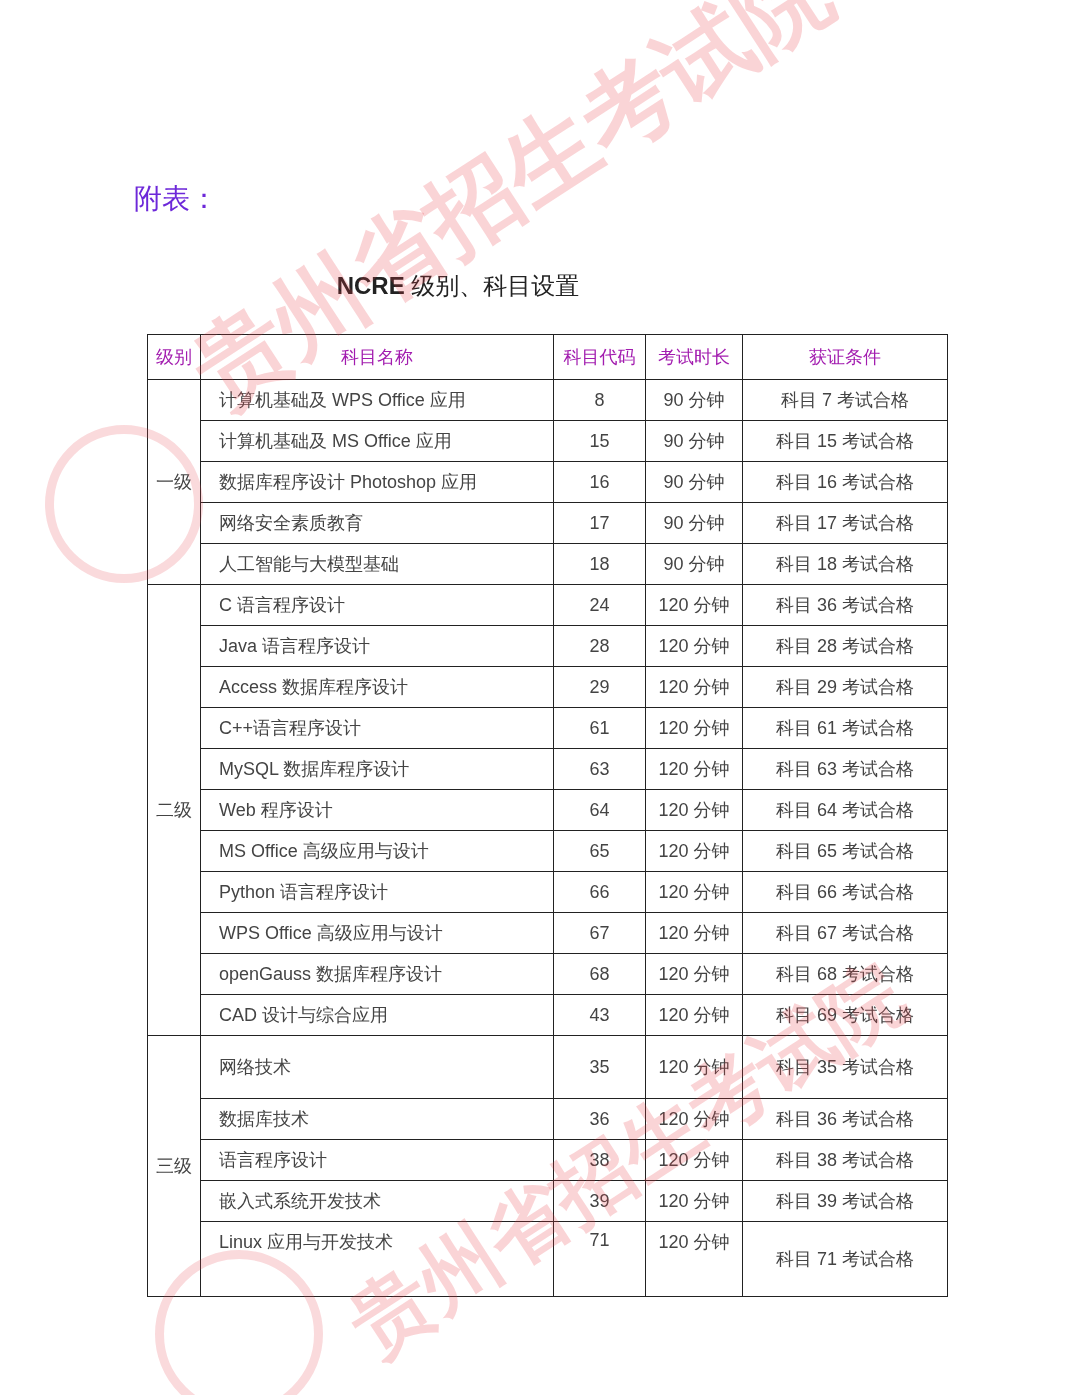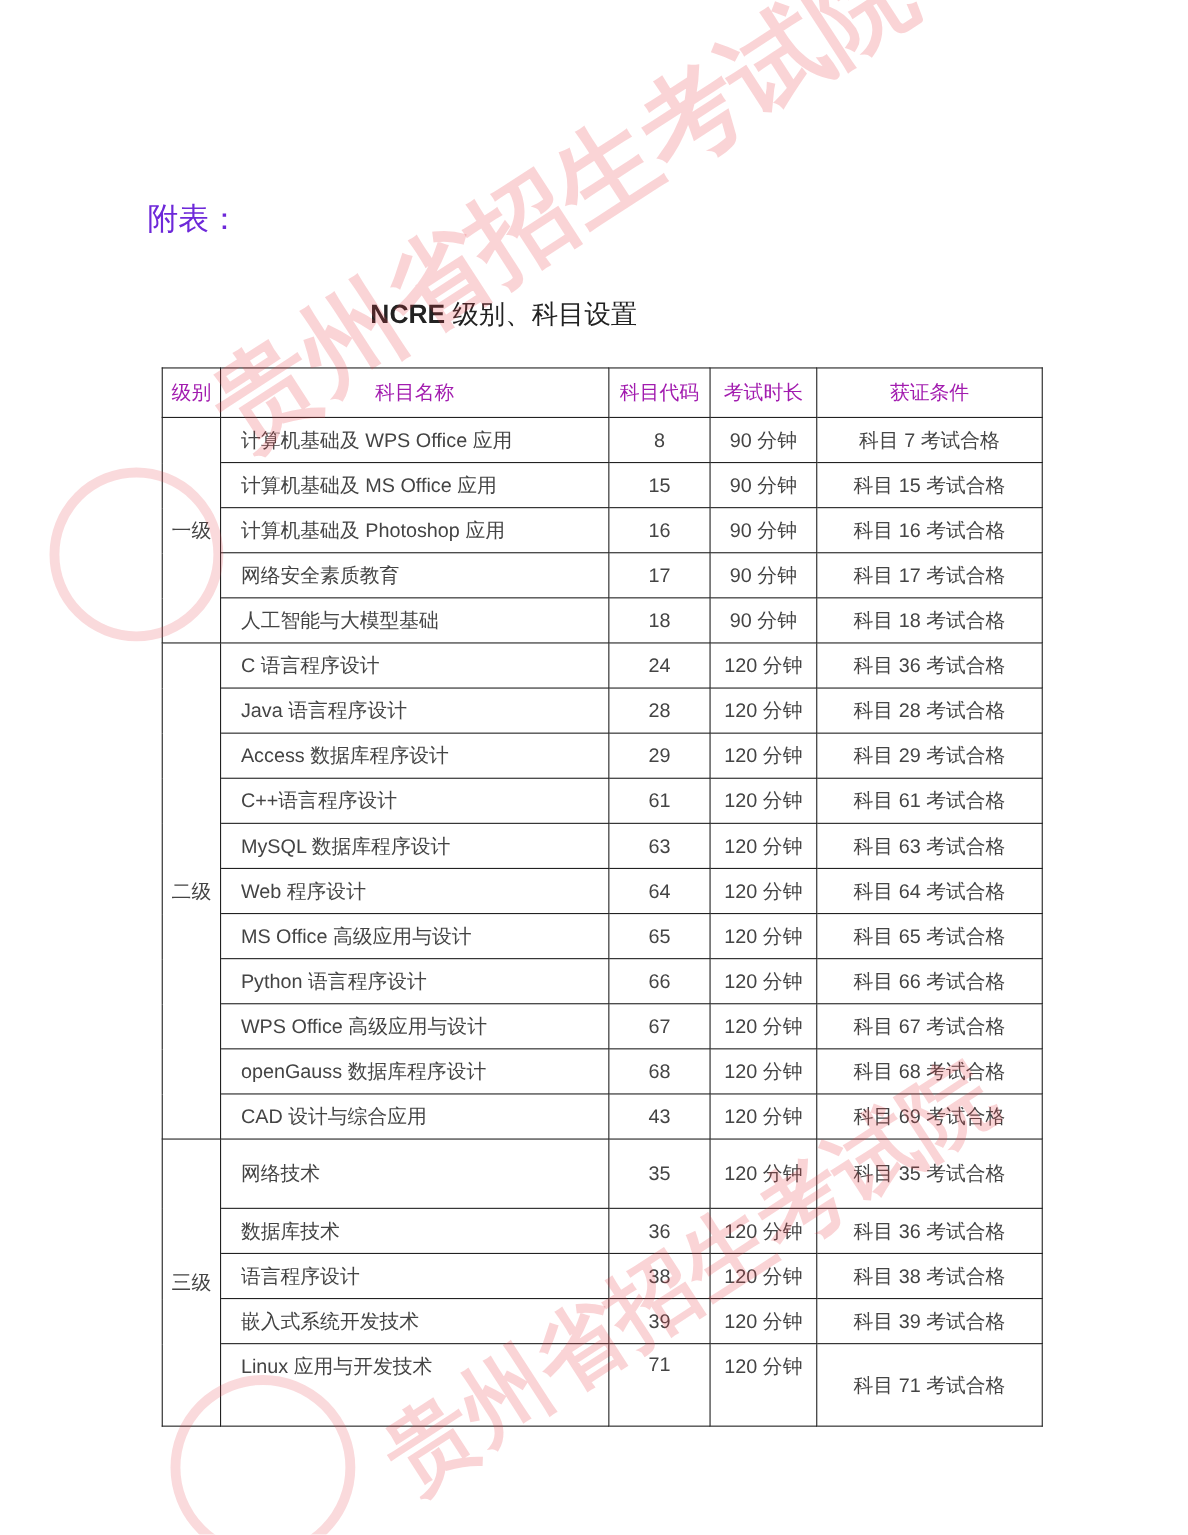--- a/index.html
+++ b/index.html
@@ -51,21 +51,21 @@
         <td class="c-dur">90 分钟</td>
         <td class="c-cond">科目 7 考试合格</td>
       </tr>
       <tr>
         <td class="c-name">计算机基础及 MS  Office 应用</td>
         <td class="c-code">15</td>
         <td class="c-dur">90 分钟</td>
         <td class="c-cond">科目 15 考试合格</td>
       </tr>
       <tr>
-        <td class="c-name">计算机基础及 Photoshop 应用</td>
+        <td class="c-name">数据库程序设计 Photoshop 应用</td>
         <td class="c-code">16</td>
         <td class="c-dur">90 分钟</td>
         <td class="c-cond">科目 16 考试合格</td>
       </tr>
       <tr>
         <td class="c-name">网络安全素质教育</td>
         <td class="c-code">17</td>
         <td class="c-dur">90 分钟</td>
         <td class="c-cond">科目 17 考试合格</td>
       </tr>

